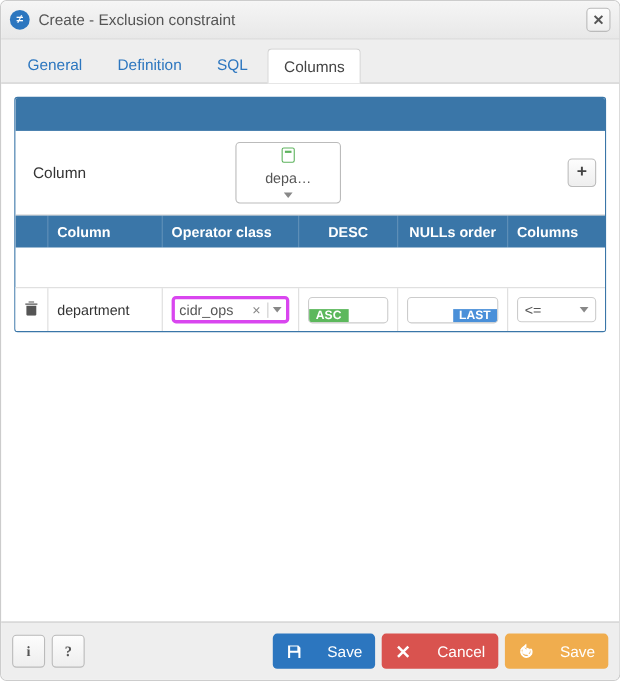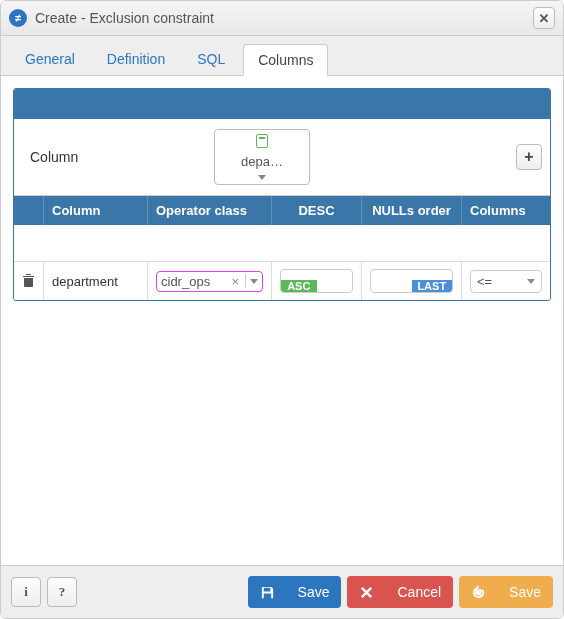--- a/index.html
+++ b/index.html
@@ -28,21 +28,21 @@
 .c-del { width: 30px; justify-content:center; }
 .c-col { width: 104px; }
 .c-opc { width: 124px; }
 .c-desc { width: 90px; justify-content:center; }
 .c-null { width: 100px; justify-content:center; }
 .c-oper { flex:1; }
 .grid-row { display:flex; background:#fff; border-top:1px solid #ddd;margin-top:36px; }
 .grid-row > div { border-right: 1px solid #ddd; color:#333; }
 .grid-row > div:last-child, .grid-head > div:last-child { border-right:none; }
 .trash { cursor:pointer; color:#555; }
-.opclass { display:flex; align-items:center; gap:4px; width:100%; border:1px solid #d946ef; border-radius:4px; padding:2px 4px; background:#fff; }
+.opclass { display:flex; align-items:center; gap:4px; width:100%; border:3px solid #d946ef; border-radius:4px; padding:2px 4px; background:#fff; }
 .opclass-text { flex:1; color:#555; }
 .clear-x { color:#888; cursor:pointer; padding:0 2px; }
 .vline { width:1px; height:14px; background:#ccc; }
 .pill { display:flex; border:1px solid #ccc; border-radius:4px; overflow:hidden; width:100%; height:24px;align-items:flex-end; }
 .pill-seg { flex:1; display:flex; align-items:center; justify-content:center; font-size:11px; font-weight:bold; cursor:pointer; background:#fff; color:#999; }
 .pill-seg.green { background:#5cb85c; color:#fff; }
 .pill-seg.blue { background:#4a90d9; color:#fff; }
 .op-select { display:flex; align-items:center; gap:6px; width:100%; border:1px solid #ccc; border-radius:4px; padding:3px 6px; background:#fff; cursor:pointer; }
 .op-select-text { flex:1; color:#555; }
 .footer { border-top:1px solid #ccc; background:#eeeeee; padding:10px; display:flex; align-items:center; gap:6px; }

